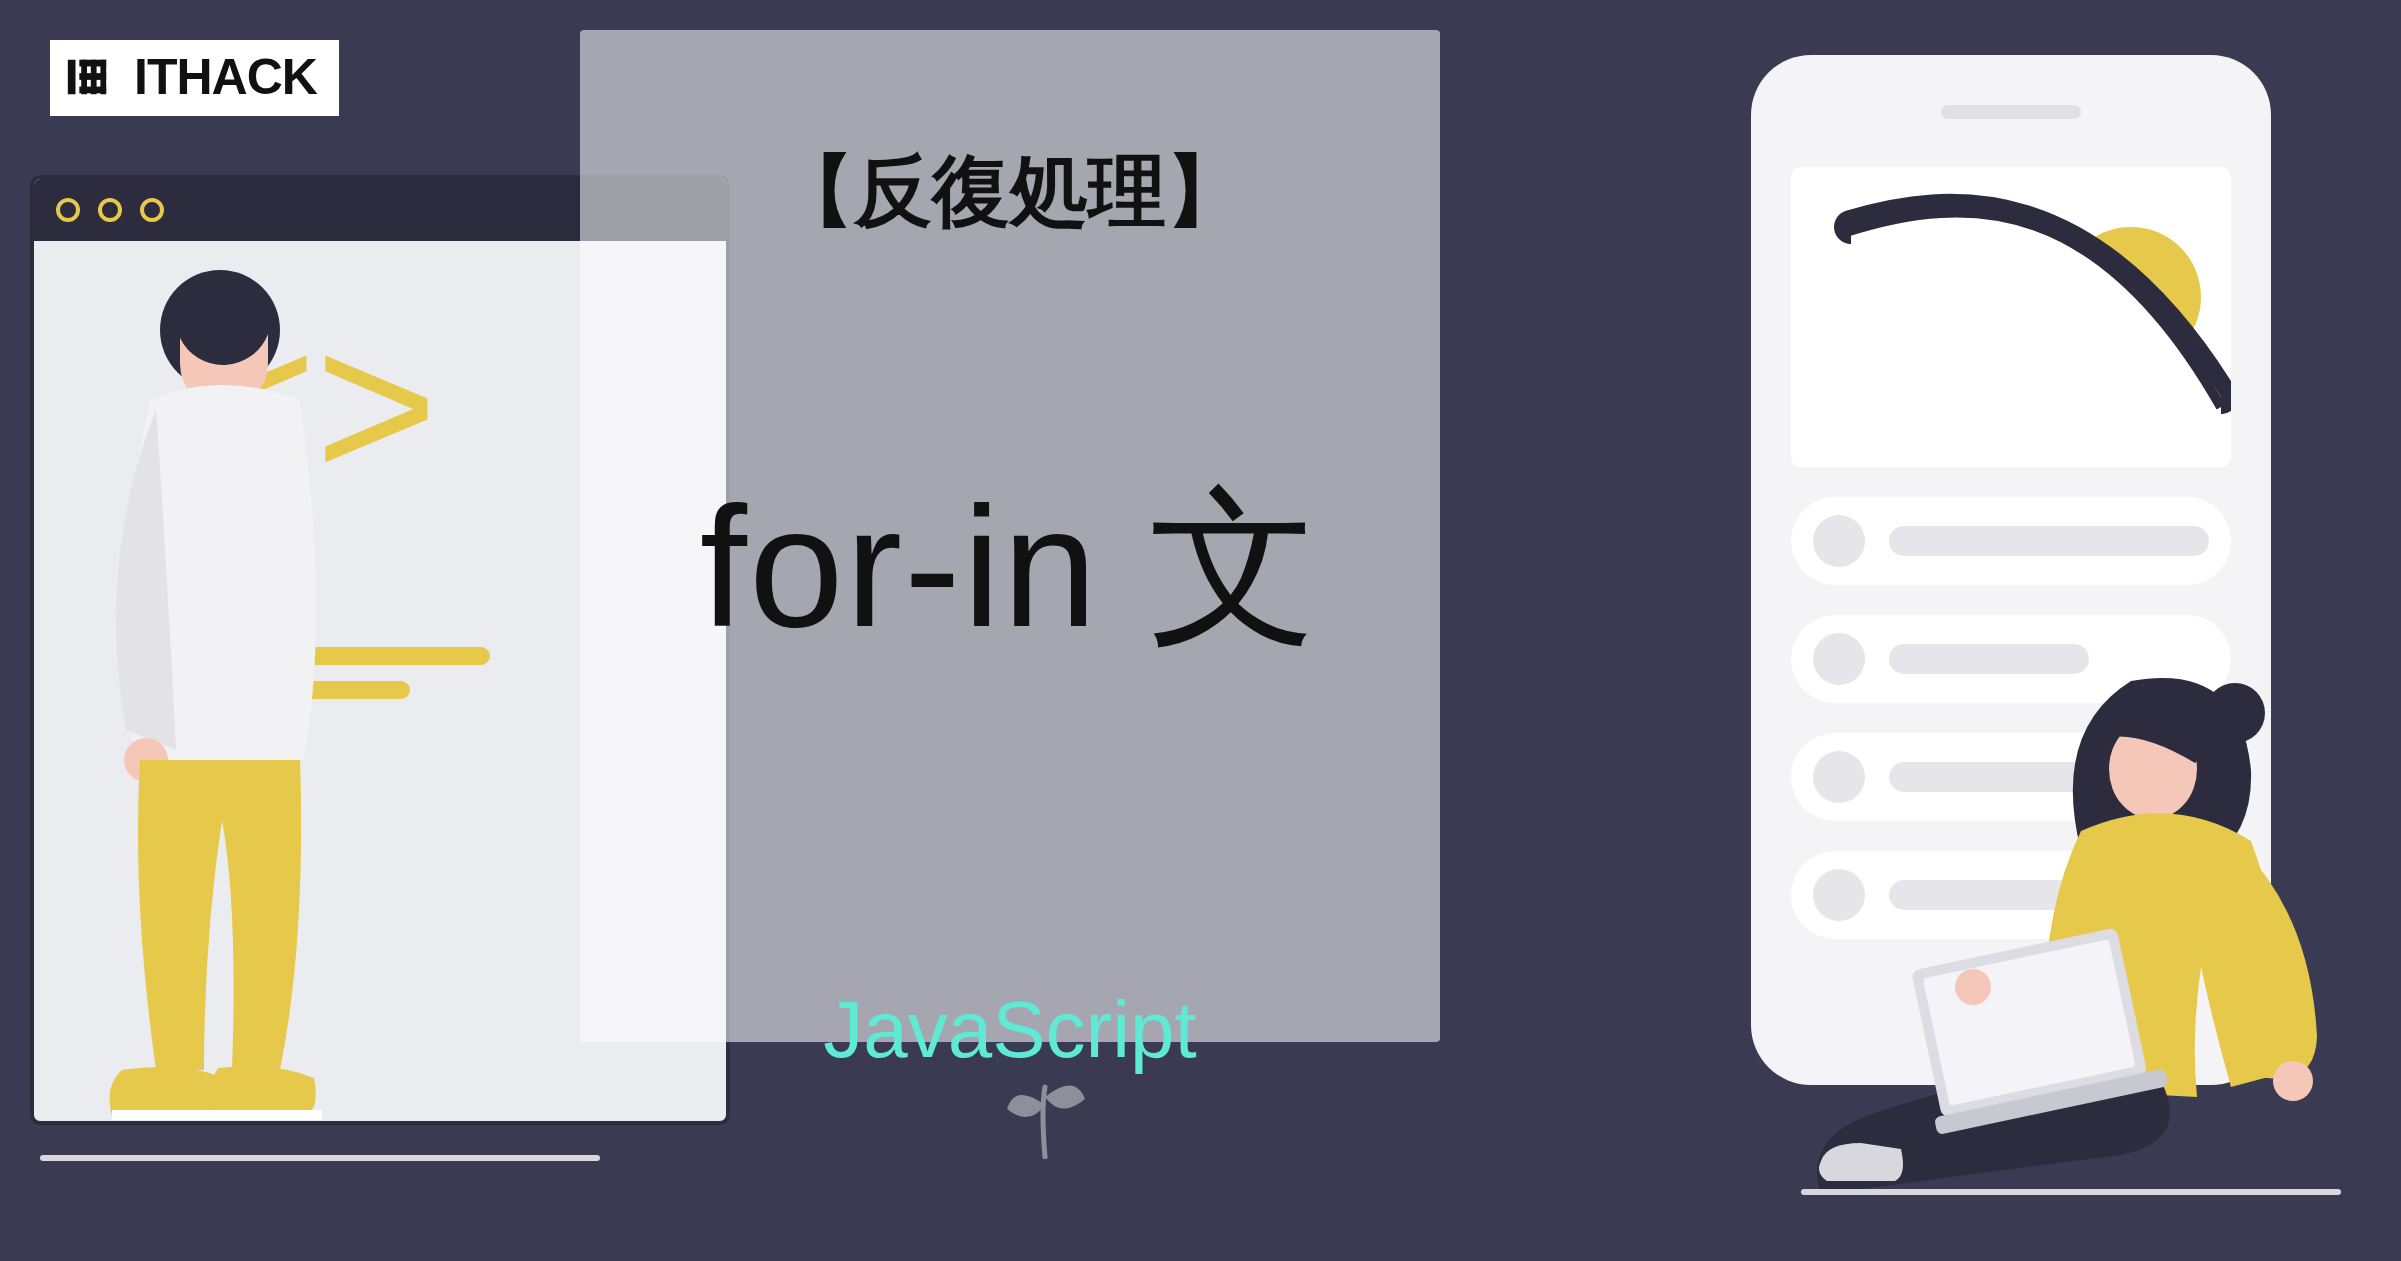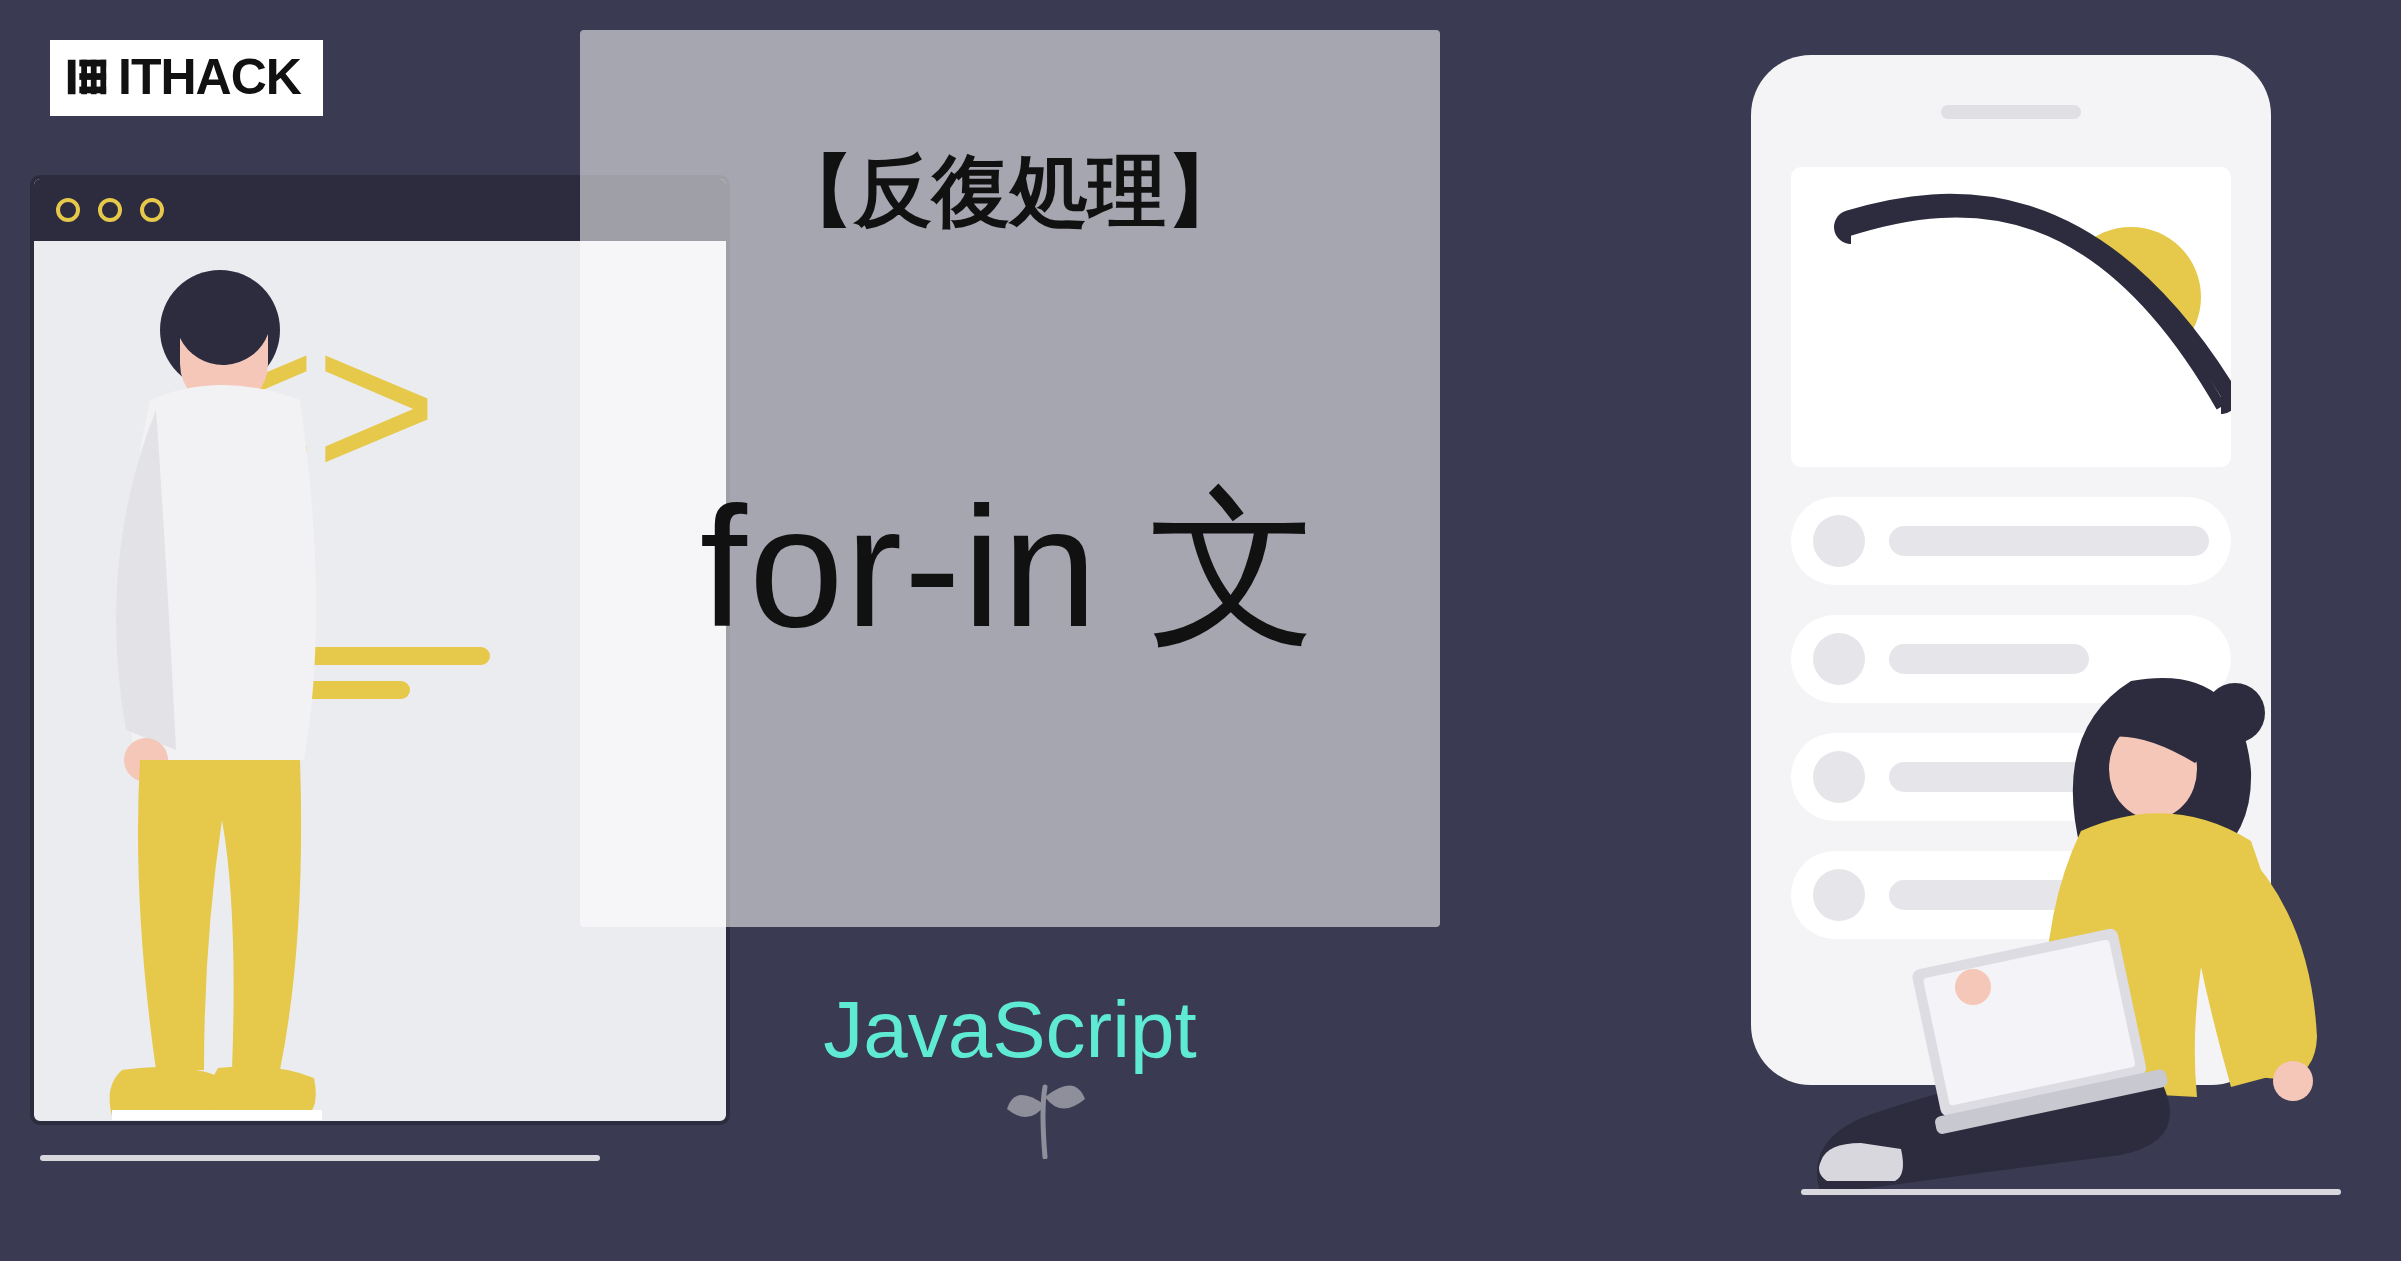--- a/index.html
+++ b/index.html
@@ -14,21 +14,21 @@
 
   
   .logo-badge {
     position: absolute;
     top: 40px;
     left: 50px;
     background: #ffffff;
     padding: 8px 22px 10px 14px;
     display: flex;
     align-items: center;
-    gap: 8px;
+    gap: 24px;
     z-index: 50;
   }
   .logo-badge .logo-mark {
     width: 46px; height: 46px;
     display: flex; align-items: center; justify-content: center;
   }
   .logo-badge .logo-text {
     font-size: 50px;
     font-weight: 800;
     color: #111;
@@ -83,21 +83,21 @@
     margin: 16px 0;
   }
   .left-window .lines .l.short { width: 180px; }
 
   
   .center-card {
     position: absolute;
     left: 580px;
     top: 30px;
     width: 860px;
-    height: 897px;
+    height: 1012px;
     background: rgba(255,255,255,0.55);
     border-radius: 4px;
     z-index: 20;
     display: flex;
     flex-direction: column;
     align-items: center;
     padding-top: 110px;
   }
   .center-card .kicker {
     font-size: 78px;

